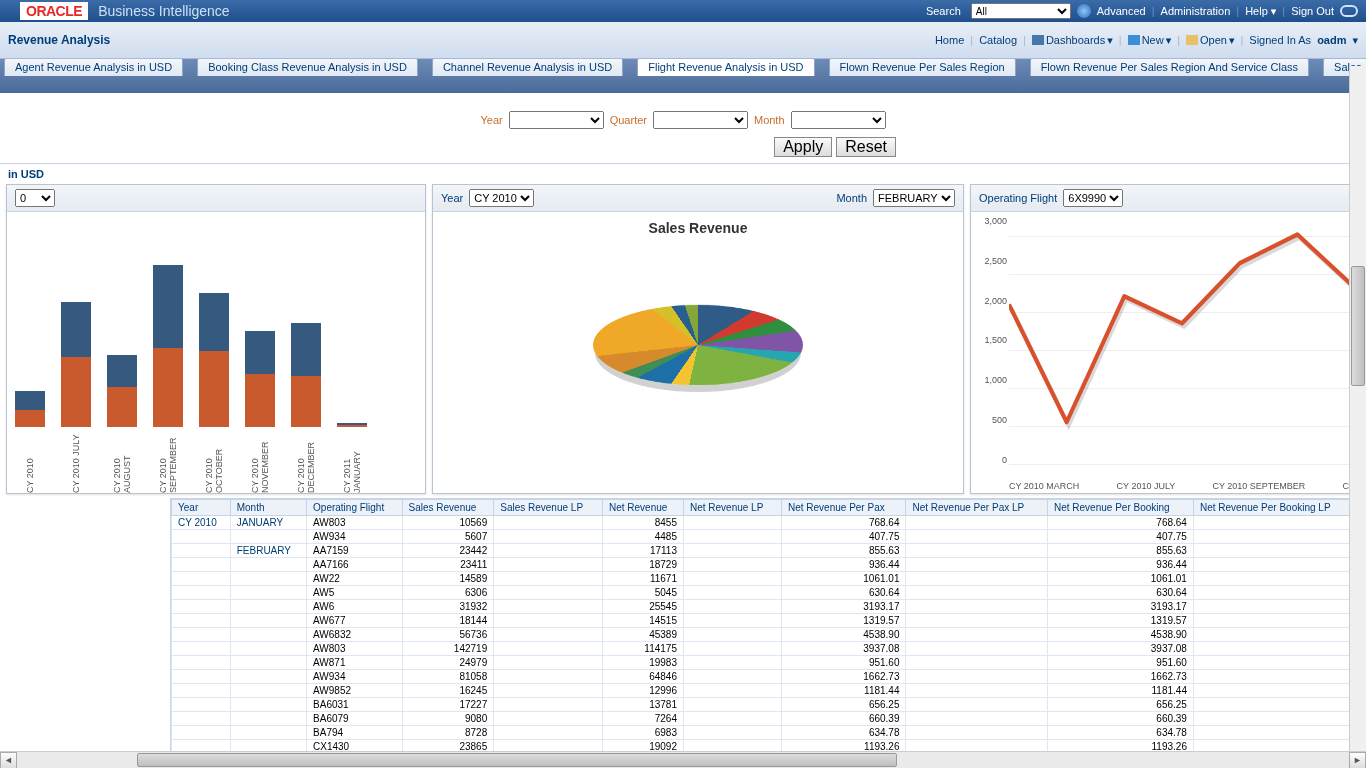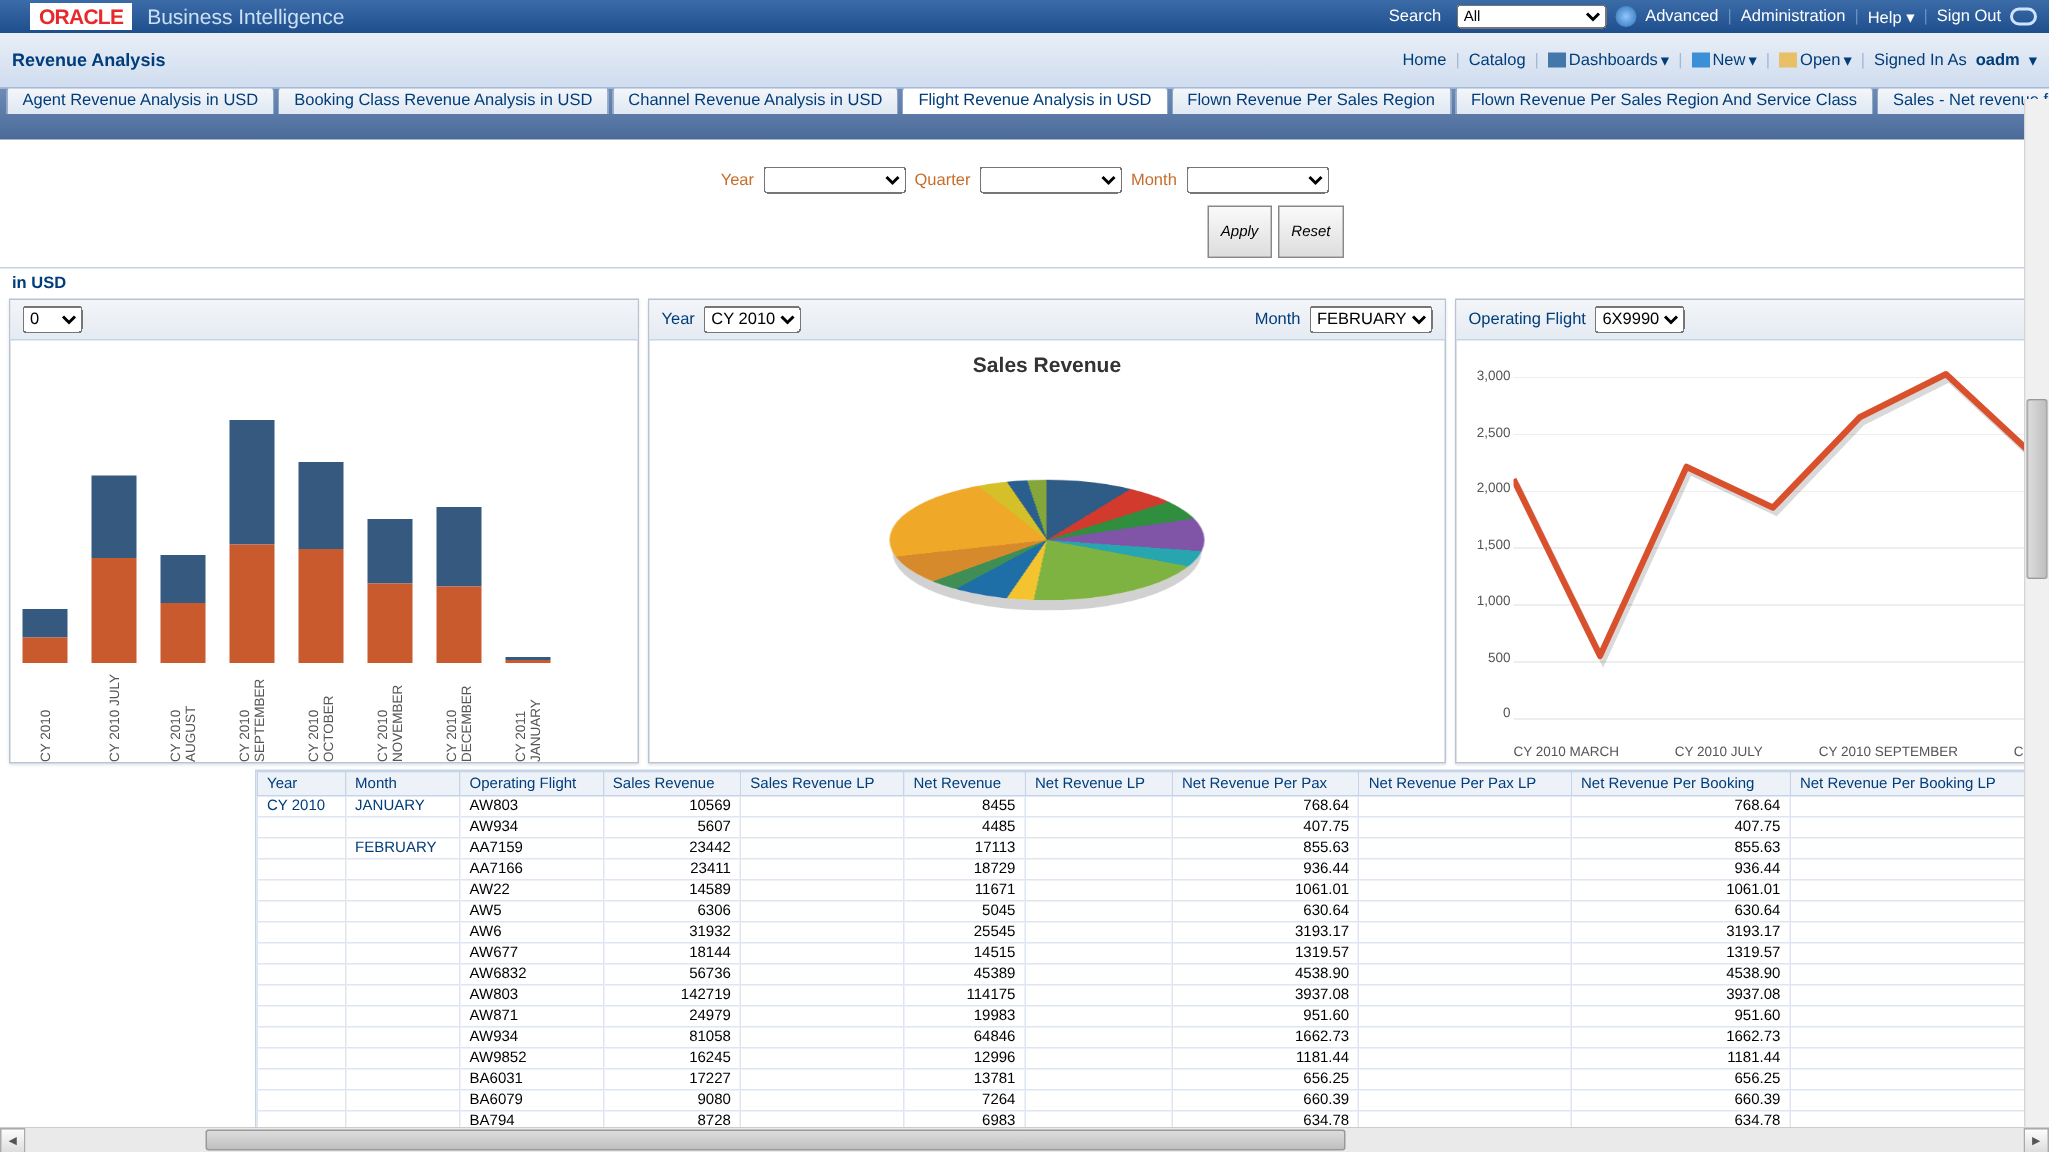--- a/index.html
+++ b/index.html
@@ -17,31 +17,31 @@
 
 
 .page-bar { height: 37px; background: linear-gradient(to bottom, #e8eef6, #d0ddef); border-bottom: 1px solid #a4b9d6; display: flex; align-items: center; padding: 0 8px; }
 .page-title { font-weight: bold; color: #003d7a; font-size: 12px; }
 .page-bar-right { margin-left: auto; display: flex; gap: 6px; font-size: 11px; color: #003d7a; align-items: center; }
 .page-bar-right span { cursor: pointer; display: flex; align-items: center; gap: 2px; }
 .page-bar-right .sep { color: #a4b9d6; cursor: default; }
 .mini-ico { width: 12px; height: 10px; display: inline-block; }
 
 
-.tabs-bar { height: 22px; background: linear-gradient(to bottom, #6d8bb6, #4a6a99); display: flex; align-items: flex-end; padding: 17px 4px; gap: 2px; overflow: hidden; }
+.tabs-bar { height: 22px; background: linear-gradient(to bottom, #6d8bb6, #4a6a99); display: flex; align-items: flex-end; padding: 17px 4px; gap: 14px; overflow: hidden; }
 .tab { background: linear-gradient(to bottom, #f5f7fa, #dfe8f3); border: 1px solid #8fa6c6; border-bottom: none; border-radius: 4px 4px 0 0; padding: 2px 10px; font-size: 11px; color: #003d7a; cursor: pointer; white-space: nowrap; height: 19px; display: flex; align-items: center; }
 .tab.active { background: #fff; font-weight: normal; }
 
 
 .prompt-area { padding: 18px 0 6px; text-align: center; border-bottom: 1px solid #c5d4e8; }
 .prompt-row { display: inline-flex; gap: 6px; align-items: center; }
 .prompt-row label { color: #c76d2c; font-size: 11px; }
 .prompt-row select { font-size: 11px; width: 95px; height: 18px; }
 .prompt-btns { margin-top: 8px; text-align: center; padding-right: 470px; display: flex; justify-content: flex-end; gap: 4px; }
-.prompt-btns button { font-size: 10px; padding: 11px 8px; border: 1px solid #888; background: linear-gradient(to bottom,#fafafa,#ddd); cursor: pointer; font-style: italic; }
+.prompt-btns button { font-size: 16px; padding: 0 8px; border: 1px solid #888; background: linear-gradient(to bottom,#fafafa,#ddd); cursor: pointer; }
 
 .section-label { color: #003d7a; font-size: 11px; font-weight: bold; padding: 4px 8px; }
 
 
 .charts-row { display: flex; gap: 6px; padding: 0 6px; height: 310px; }
 .chart-panel { border: 1px solid #b8c4d4; box-shadow: 0 1px 2px rgba(0,0,0,.12); background: #fff; display: flex; flex-direction: column; }
 .chart-panel:nth-child(1){ flex: 0 0 420px; }
 .chart-panel:nth-child(2){ flex: 1; }
 .chart-panel:nth-child(3){ flex: 0 0 390px; }
 .panel-head { background: linear-gradient(to bottom,#f3f5f8,#e5ebf3); border-bottom: 1px solid #c9d4e2; padding: 4px 8px; display: flex; gap: 6px; align-items: center; font-size: 11px; }
@@ -56,21 +56,21 @@
 .bar-top { background: #35597f; }
 .bar-bot { background: #c85a2e; }
 .bar-lbl { writing-mode: vertical-rl; transform: rotate(180deg); font-size: 9px; color: #555; margin-top: 4px; height: 62px; text-align: left; }
 
 
 .pie-title { text-align: center; font-weight: bold; font-size: 14px; color: #333; padding: 8px 0 4px; }
 .pie-wrap { display: flex; justify-content: center; align-items: center; height: 210px; }
 
 
 .line-chart { height: 100%; position: relative; padding: 8px 4px 0 38px; }
-.y-axis { position: absolute; left: 2px; top: 18px; bottom: 28px; width: 34px; display: flex; flex-direction: column; justify-content: space-between; font-size: 9px; color: #555; text-align: right; }
+.y-axis { position: absolute; left: 2px; top: 4px; bottom: 28px; width: 34px; display: flex; flex-direction: column; justify-content: space-between; font-size: 9px; color: #555; text-align: right; }
 .x-axis { position: absolute; left: 38px; right: 4px; bottom: 2px; display: flex; justify-content: space-between; font-size: 9px; color: #555; }
 .plot-area { position: absolute; left: 38px; right: 4px; top: 6px; bottom: 28px; background: repeating-linear-gradient(to top, #eee 0 1px, transparent 1px 38px); }
 
 
 .table-wrap { margin: 4px 8px 0 170px; overflow: auto; max-height: 280px; border: 1px solid #c5d4e8; }
 table { border-collapse: collapse; width: 100%; font-size: 10px; }
 th { background: #edf2f9; color: #003d7a; font-weight: normal; border: 1px solid #c5d4e8; padding: 2px 6px; text-align: left; position: sticky; top: 0; }
 td { border: 1px solid #dde6f1; padding: 1px 6px; white-space: nowrap; }
 td.num { text-align: right; }
 td.link { color: #003d7a; }

